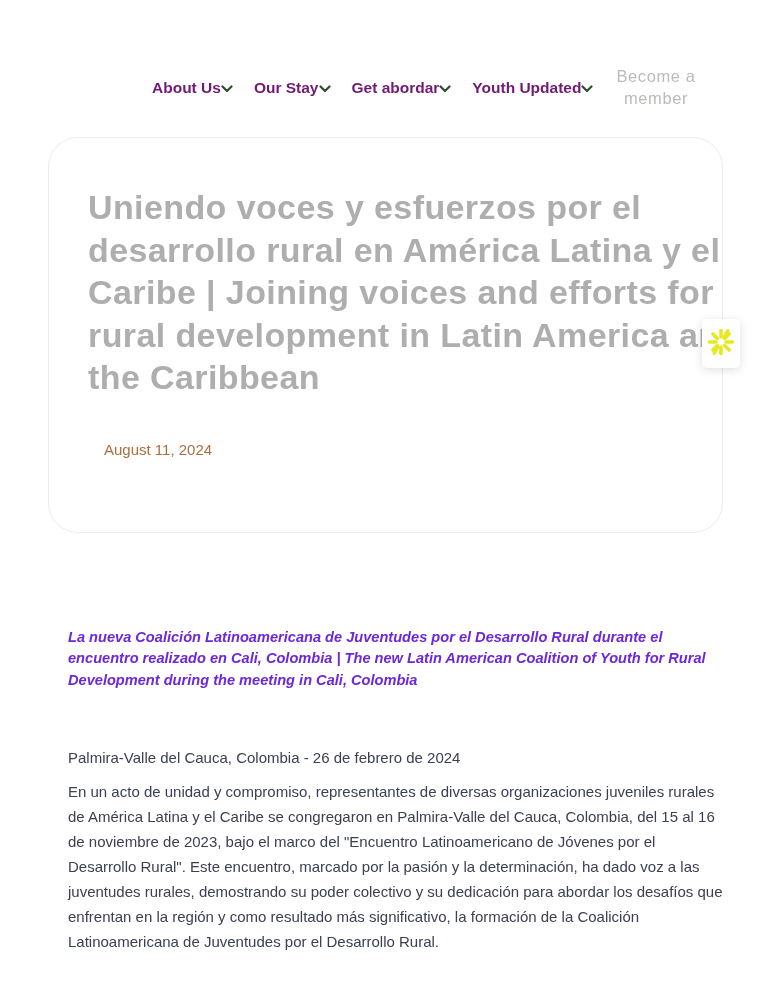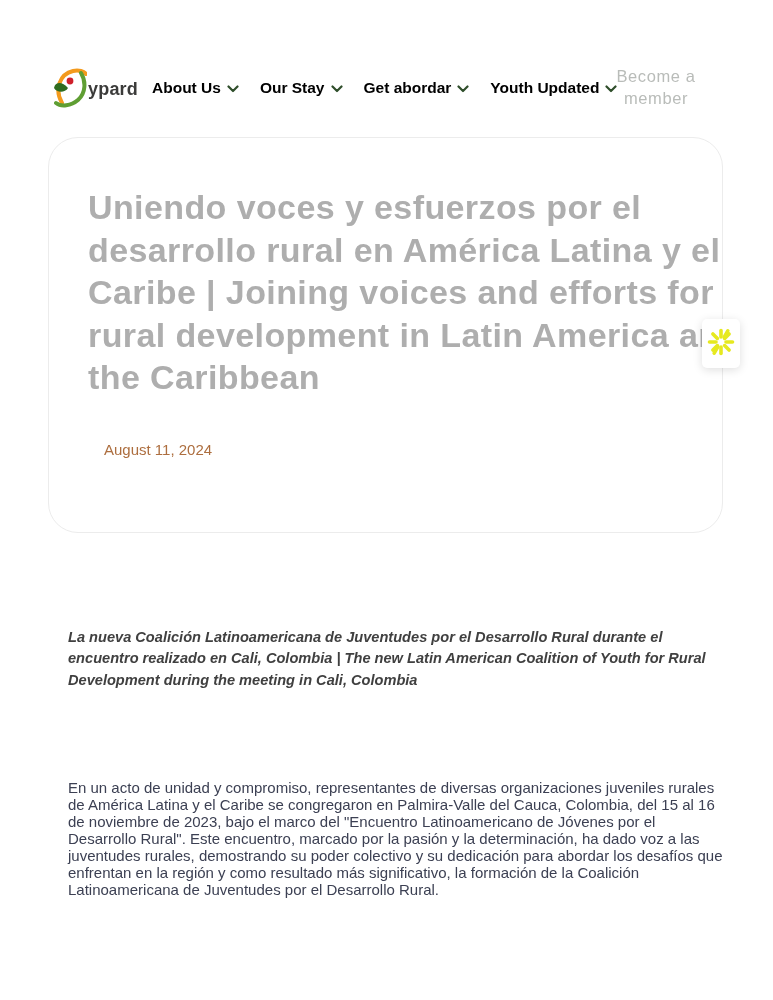--- a/index.html
+++ b/index.html
@@ -12,22 +12,22 @@
     color: #3c4053;
   }
   .page { position: absolute; inset: 0; width: 773px; height: 1000px; background: #fff; }
 
   
   .header { position: absolute; top: 0; left: 0; width: 773px; height: 132px; background: #fff; }
   .logo { position: absolute; left: 53px; top: 64px; width: 70px; height: 50px; display: flex; align-items: center; cursor: pointer; }
   .logo svg { display: block; }
   .nav { position: absolute; left: 152px; top: 78px; display: flex; gap: 21px; align-items: center; }
   .nav-item {
-    display: flex; align-items: center; gap: 6px;
-    font-size: 15.5px; font-weight: 600; color: #000000;
+    display: flex; align-items: center; 
+    font-size: 15.5px; font-weight: 600; color: #701a75;
     cursor: pointer; white-space: nowrap; line-height: 20px;
   }
   .chev { display: inline-flex; margin-top: 2px; }
   .cta {
     position: absolute; left: 596px; top: 66px; width: 120px;
     text-align: center; font-size: 16.5px; line-height: 21.5px;
     color: #b9bcb9; letter-spacing: 0.6px; cursor: pointer;
   }
 
   
@@ -53,57 +53,42 @@
     position: absolute; left: 702px; top: 319px; width: 38px; height: 49px;
     background: #ffffff; border-radius: 5px;
     box-shadow: 0 2px 10px rgba(0,0,0,0.13);
     display: flex; align-items: center; justify-content: center;
     cursor: pointer; z-index: 5;
   }
   .caption {
     position: absolute; left: 68px; top: 627px; width: 650px;
     font-size: 14.6px; line-height: 21.3px;
     font-weight: bold; font-style: italic;
-    color: #404040;
+    color: #6d28d9;
   }
   .english-note {
     position: absolute; left: 68px; top: 718px; width: 650px;
     font-size: 15px; line-height: 22px; color: #3c4053;
   }
   .dateline {
     position: absolute; left: 68px; top: 747px; width: 650px;
     font-size: 15px; line-height: 22px; color: #3c4053;
   }
   .body-par {
     position: absolute; left: 68px; top: 779px; width: 655px;
-    font-size: 15px; line-height: 17px; color: #3c4053;
+    font-size: 15px; line-height: 25px; color: #3c4053;
   }
 </style>
 </head>
 <body>
 
 <div class="page">
 
   <header class="header">
 
-    <div class="logo">
-      <span>
-        <svg width="34" height="44" viewBox="0 0 34 44">
-
-          <path d="M9 36 C 1 22, 7 7, 20 4 C 26 2.6, 31 4.5, 33 7" fill="none" stroke="#f39a1d" stroke-width="4" stroke-linecap="round"></path>
-
-          <path d="M28 6 C 33 14, 33 26, 25 33 C 18 39, 8 40, 3 36" fill="none" stroke="#5f9e33" stroke-width="4" stroke-linecap="round"></path>
-
-          <path d="M15 21 C 9 14, 2 15, 1 21 C 4 26, 12 26, 15 21 Z" fill="#2f6c1f"></path>
-
-          <circle cx="17" cy="14" r="3.4" fill="#cf1f2a"></circle>
-        </svg>
-      </span>
-      <span style="font-size:18px;font-weight:bold;color:#3b3b3a;margin-left:1px;letter-spacing:0.2px;">ypard</span>
-    </div>
 
     <nav class="nav">
       <div class="nav-item">
         <span>About Us</span>
         <span class="chev">
           <svg width="12" height="8" viewBox="0 0 12 8">
               <path d="M1.5 1.5 L6 6 L10.5 1.5" fill="none" stroke="#2f4e2b" stroke-width="2.2" stroke-linecap="round" stroke-linejoin="round"></path>
             </svg>
         </span>
       </div>
@@ -154,15 +139,16 @@
           <line x1="22.1" y1="5.9" x2="17.6" y2="10.4"></line>
           <line x1="10.4" y1="17.6" x2="5.9" y2="22.1"></line>
           <line x1="20.8" y1="2.9" x2="17.2" y2="9.2"></line>
           <line x1="7.2" y1="25.1" x2="10.8" y2="18.8"></line>
         </g>
       </svg>
     </span>
   </div>
 
   <p class="caption">La nueva Coalición Latinoamericana de Juventudes por el Desarrollo Rural durante el encuentro realizado en Cali, Colombia | The new Latin American Coalition of Youth for Rural Development during the meeting in Cali, Colombia</p>
+  <p class="dateline">Palmira-Valle del Cauca, Colombia - 26 de febrero de 2024</p>
   <p class="body-par">En un acto de unidad y compromiso, representantes de diversas organizaciones juveniles rurales de América Latina y el Caribe se congregaron en Palmira-Valle del Cauca, Colombia, del 15 al 16 de noviembre de 2023, bajo el marco del "Encuentro Latinoamericano de Jóvenes por el Desarrollo Rural". Este encuentro, marcado por la pasión y la determinación, ha dado voz a las juventudes rurales, demostrando su poder colectivo y su dedicación para abordar los desafíos que enfrentan en la región y como resultado más significativo, la formación de la Coalición Latinoamericana de Juventudes por el Desarrollo Rural.</p>
 
 </div>
 
 </body></html>

